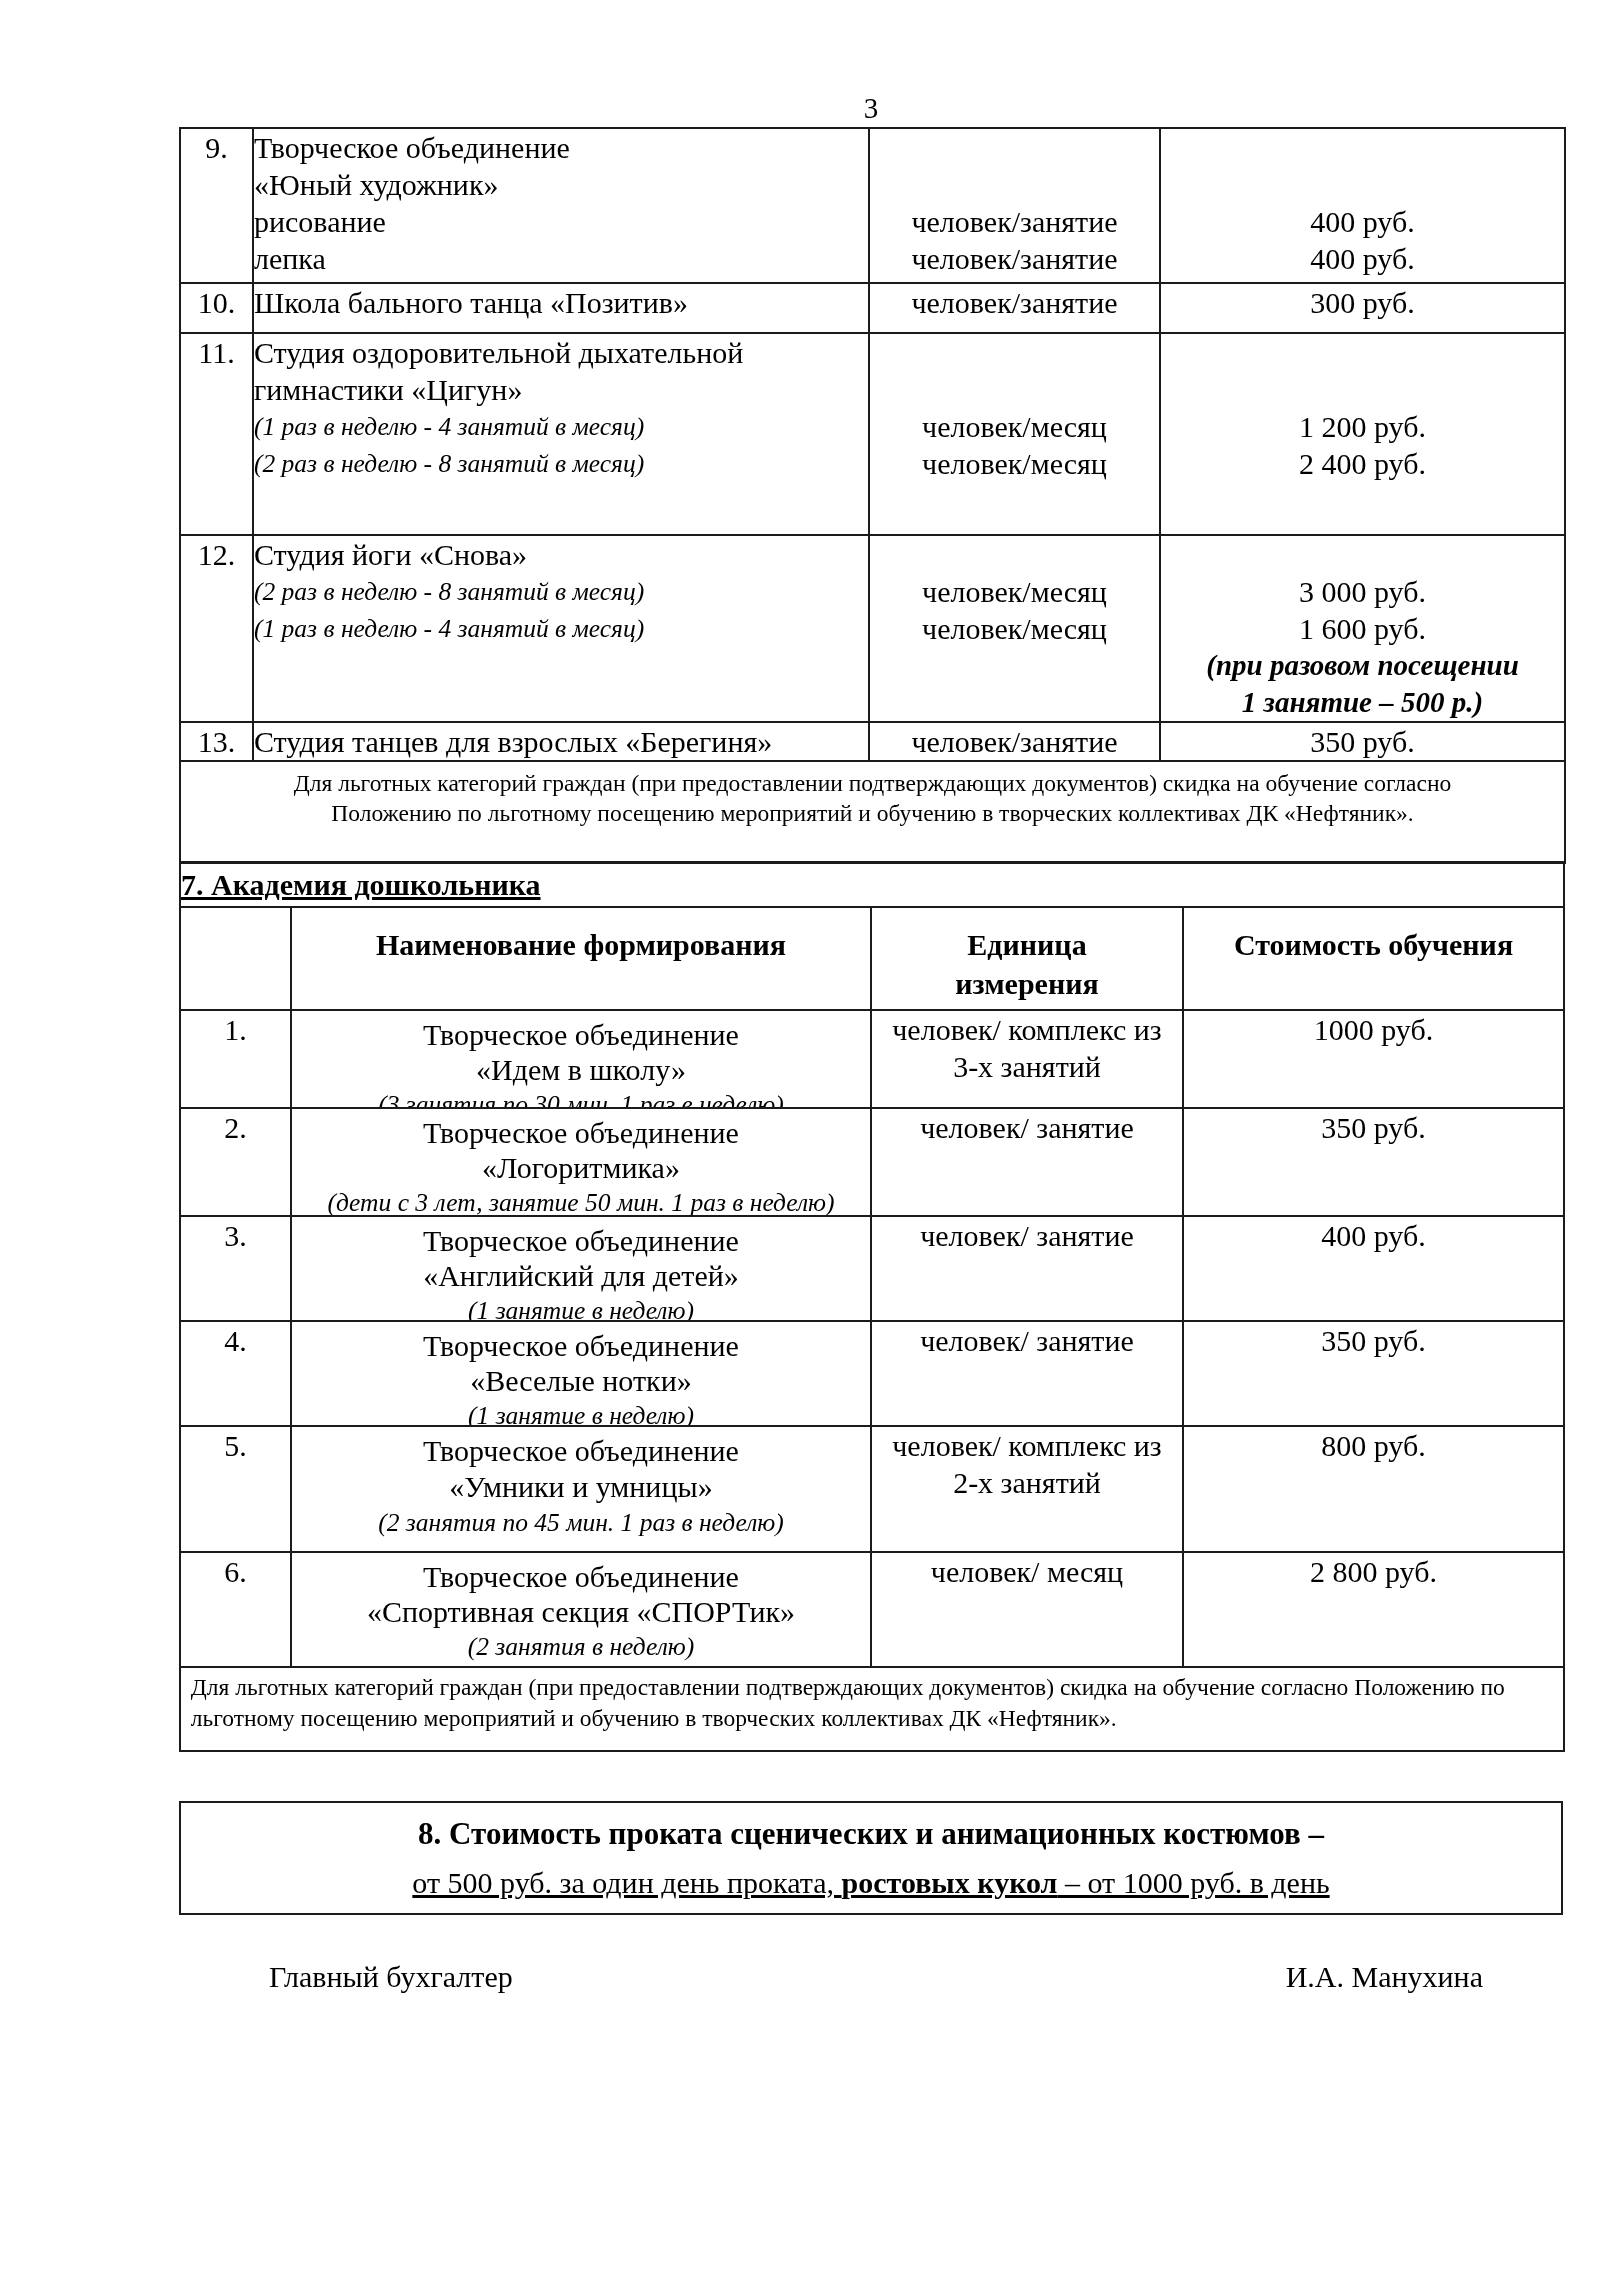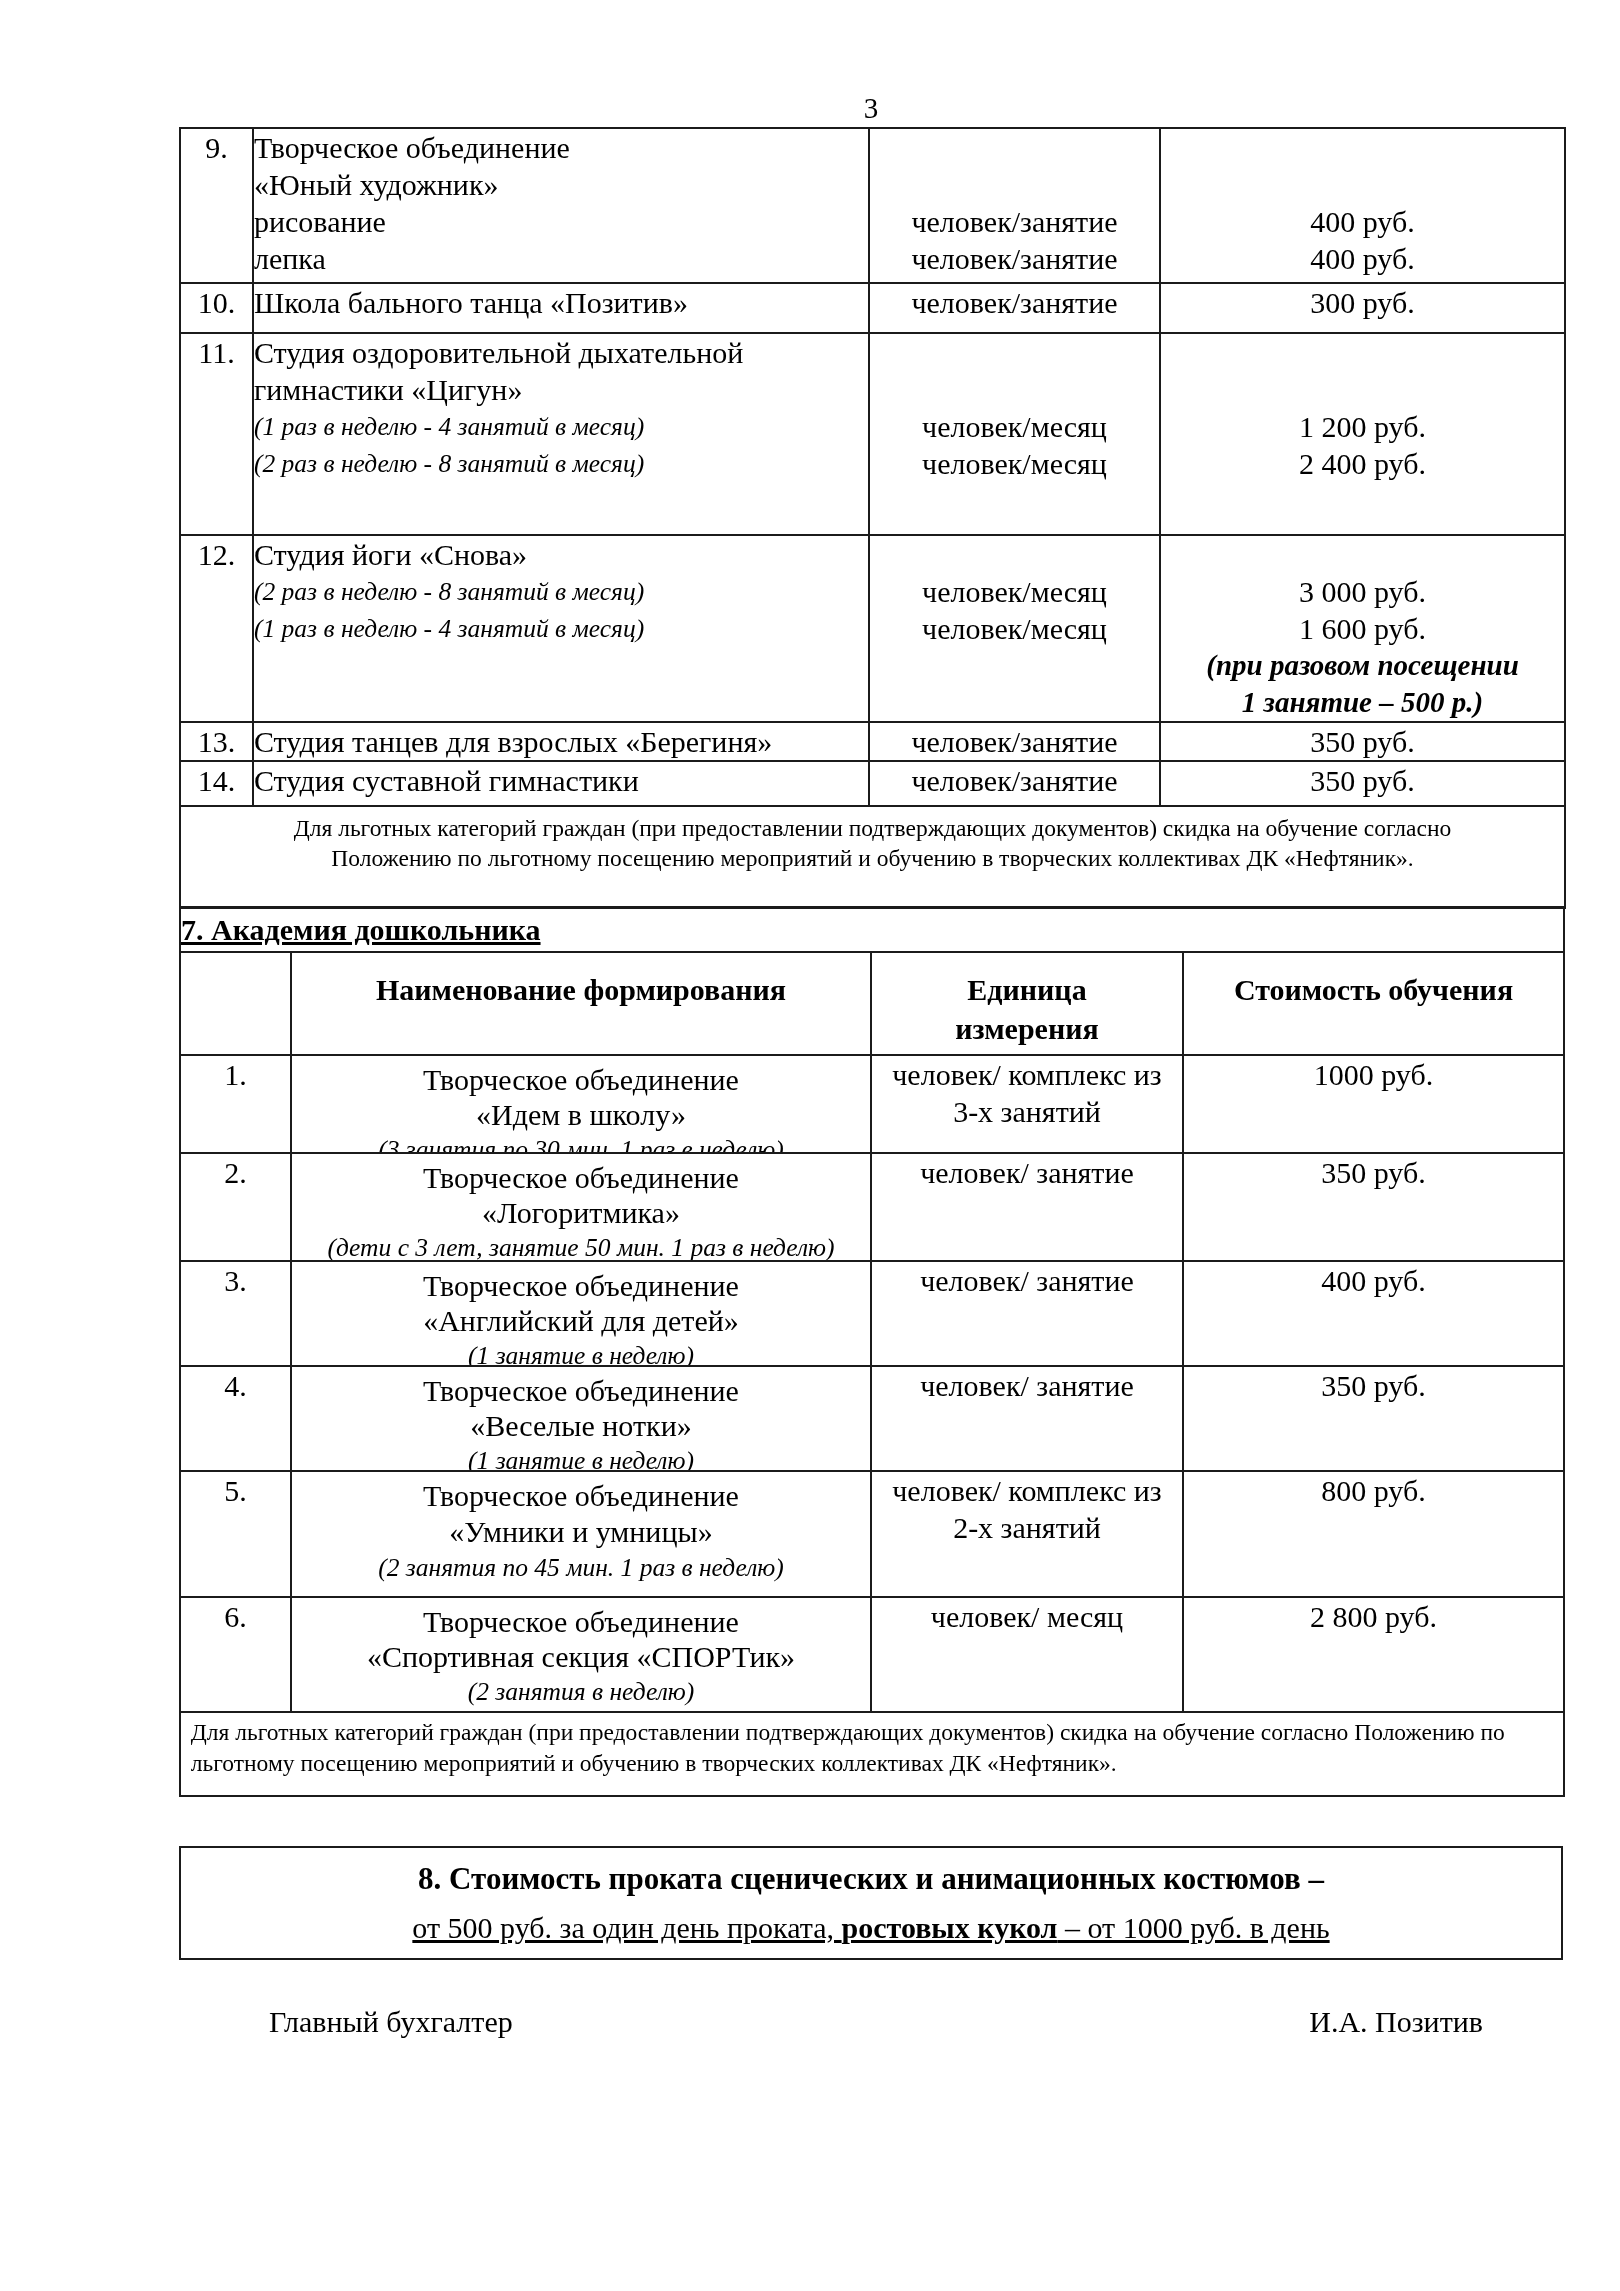--- a/index.html
+++ b/index.html
@@ -156,34 +156,20 @@
           <td class="cName1 vm">
             <div class="line">Студия танцев для взрослых «Берегиня»</div>
           </td>
           <td class="cC vm">
             <div class="line">человек/занятие</div>
           </td>
           <td class="cC vm">
             <div class="line">350 руб.</div>
           </td>
         </tr>
-        <tr style="height: 45px;">
-          <td class="cNum vm">
-            <div class="line">14.</div>
-          </td>
-          <td class="cName1 vm">
-            <div class="line">Студия суставной гимнастики</div>
-          </td>
-          <td class="cC vm">
-            <div class="line">человек/занятие</div>
-          </td>
-          <td class="cC vm">
-            <div class="line">350 руб.</div>
-          </td>
-        </tr>
       </tbody>
     <tbody>
       <tr class="noteRow">
         <td colspan="4">
           <div class="noteLine">Для льготных категорий граждан (при предоставлении подтверждающих документов) скидка на обучение согласно</div>
           <div class="noteLine">Положению по льготному посещению  мероприятий и  обучению в творческих коллективах ДК «Нефтяник».</div>
         </td>
       </tr>
     </tbody>
   </table>
@@ -336,17 +322,17 @@
     </tbody>
   </table>
 
   <div class="box8">
     <div class="b8l1">8. Стоимость проката сценических и анимационных костюмов –</div>
     <div class="b8l2"><span>от 500 руб. за один день проката, </span><span style="font-weight: 700;">ростовых кукол</span><span> – от 1000 руб. в день</span></div>
   </div>
 
   <div class="signature">
     <span>Главный бухгалтер</span>
-    <span>И.А. Позитив</span>
+    <span>И.А. Манухина</span>
   </div>
 
 </div>
 
 
 </body></html>

